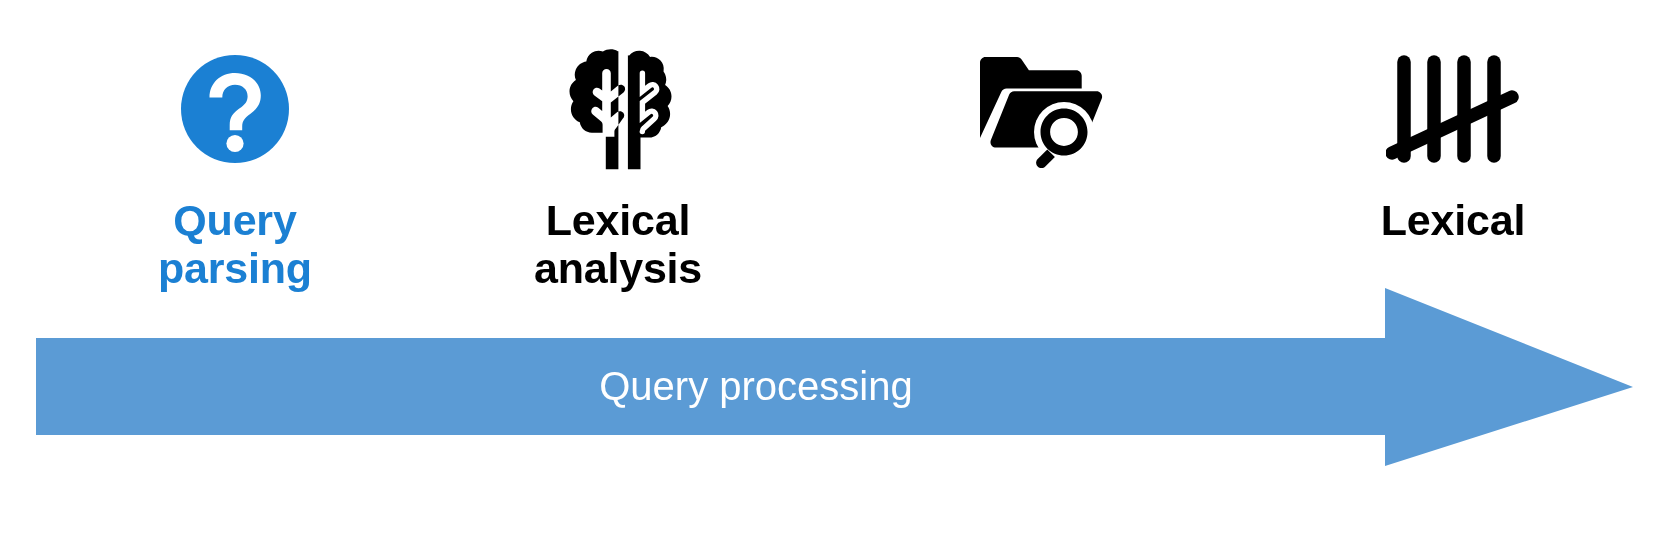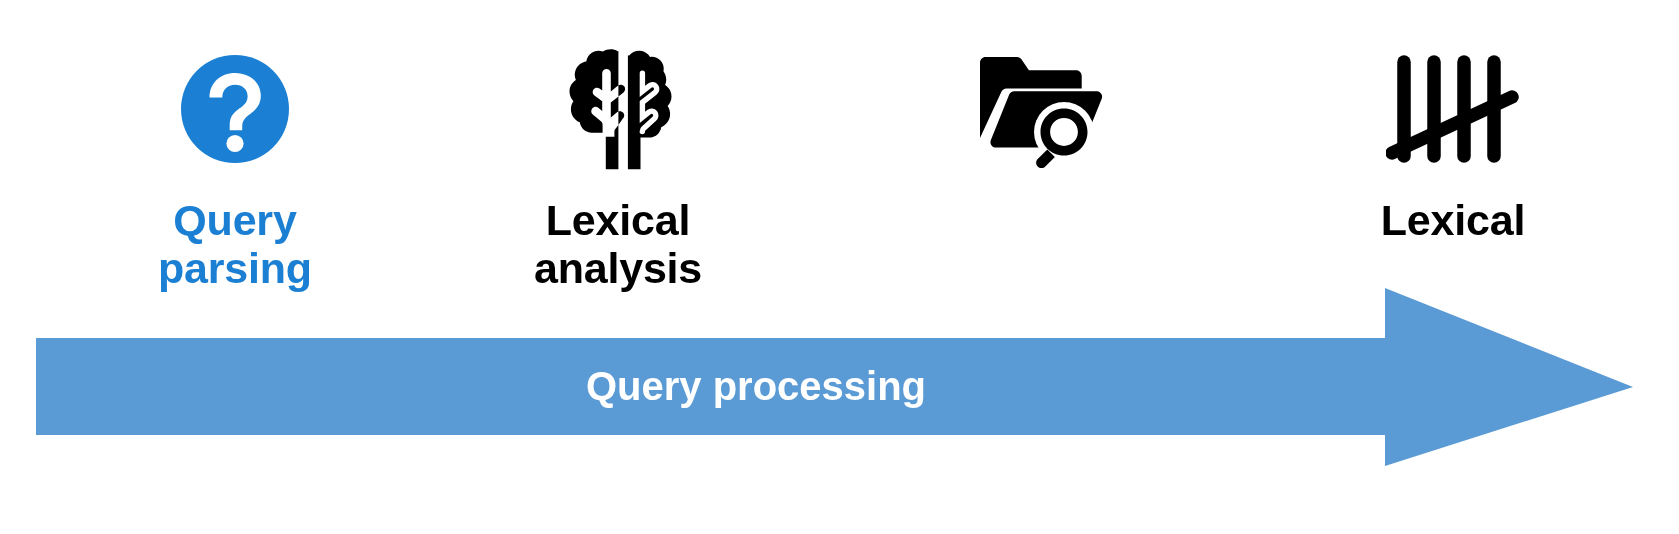--- a/index.html
+++ b/index.html
@@ -69,21 +69,21 @@
     position: absolute;
     left: 36px;
     top: 338px;
     width: 1440px;
     height: 96px;
     display: flex;
     align-items: center;
     justify-content: center;
     color: #ffffff;
     font-size: 40px;
-    font-weight: 700;
+    font-weight: 400;
     pointer-events: none;
   }
 </style>
 </head>
 <body>
 
 <div class="canvas">
 
   <div class="stage stage-query">
     <div class="stage-icon">

